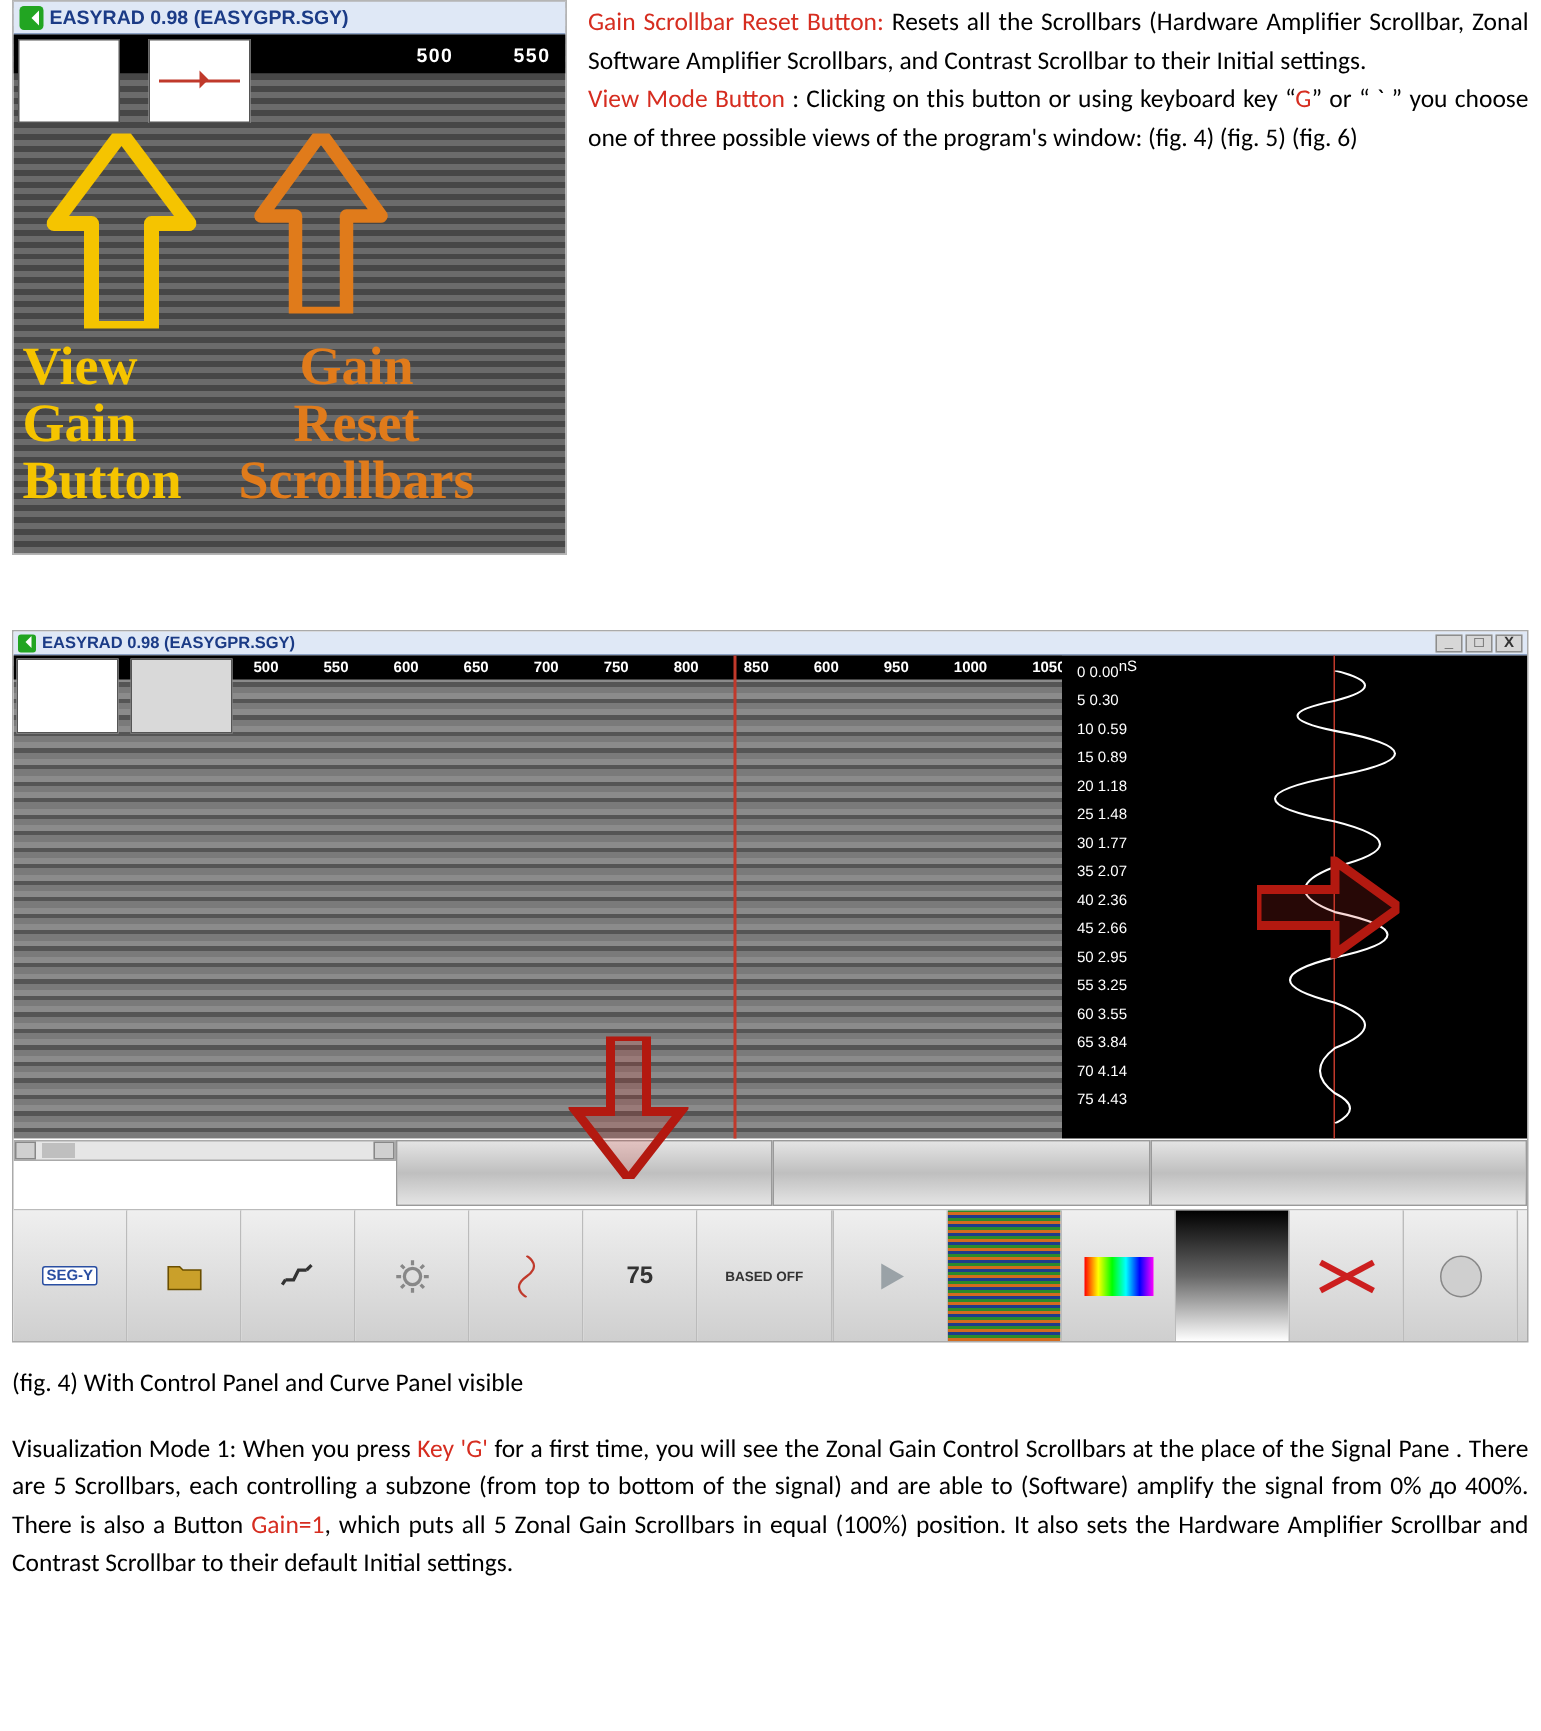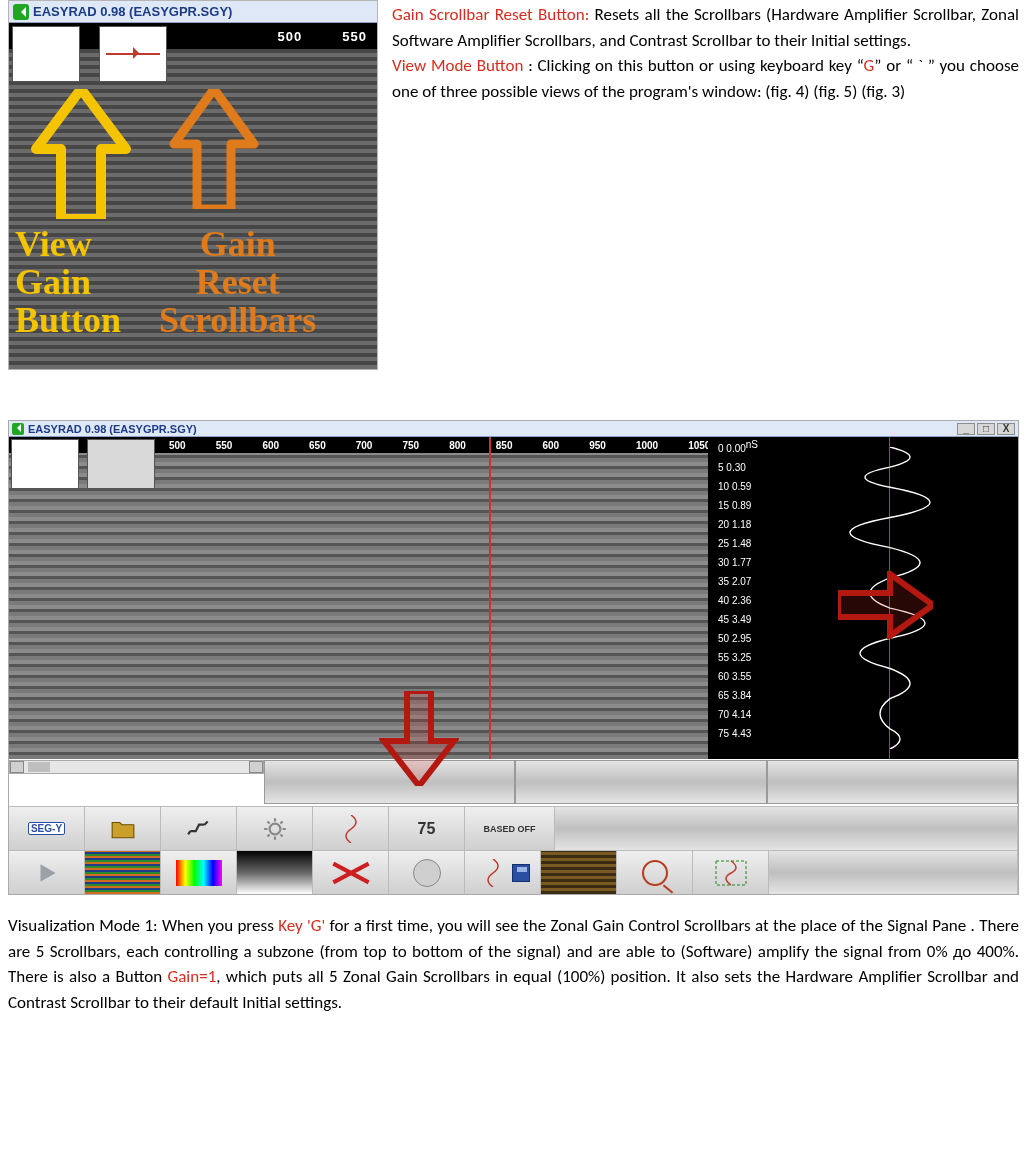--- a/index.html
+++ b/index.html
@@ -138,21 +138,21 @@
   .fig4 .hscroll .grip{width:22px;height:10px;background:#bfbfbf;margin-left:4px;}
   .fig4 .sliders{
     position:absolute;left:255px;right:0;bottom:90px;height:44px;display:flex;
   }
   .fig4 .sliders .slot{
     flex:1;height:100%;background:linear-gradient(#e4e4e4,#bfbfbf,#e4e4e4);
     border:1px solid #9a9a9a;
   }
   .fig4 .toolbar{
     position:absolute;left:0;right:0;bottom:0;height:88px;background:#fff;
-    display:flex;flex-direction:column;
+    display:flex;flex-direction:row;
   }
   .fig4 .toolrow{
     flex:1;display:flex;border-top:1px solid #bbb;
   }
   .fig4 .tool{
     flex:0 0 76px;height:100%;border-right:1px solid #bbb;
     background:linear-gradient(#efefef,#cfcfcf);
     display:flex;align-items:center;justify-content:center;
     font:bold 10px Arial;color:#333;overflow:hidden;position:relative;
   }
@@ -219,21 +219,21 @@
         <div>Gain</div>
         <div>Reset</div>
         <div>Scrollbars</div>
       </div>
     </div>
 
     <div class="top-para">
       <span class="redb">Gain Scrollbar Reset Button:</span>
       <span> Resets all the Scrollbars (Hardware Amplifier Scrollbar, Zonal Software Amplifier Scrollbars, and Contrast Scrollbar to their Initial settings.</span><br>
       <span class="redb">View Mode Button</span>
-      <span>:  Clicking on this button or using keyboard key “</span><span class="redb">G</span><span>” or “ ` ” you choose one of three possible views of the program's window: (fig. 4) (fig. 5) (fig. 3)</span>
+      <span>:  Clicking on this button or using keyboard key “</span><span class="redb">G</span><span>” or “ ` ” you choose one of three possible views of the program's window: (fig. 4) (fig. 5) (fig. 6)</span>
     </div>
   </div>
 
   <div class="fig4">
 
     <div class="titlebar">
       <div class="lft">
         <span class="back-ico"></span>
         <span>EASYRAD 0.98 (EASYGPR.SGY)</span>
       </div>
@@ -270,21 +270,21 @@
       <div class="ticks">
         <span>0 0.00</span>
           <span>5 0.30</span>
         <span>10 0.59</span>
           <span>15 0.89</span>
         <span>20 1.18</span>
           <span>25 1.48</span>
         <span>30 1.77</span>
           <span>35 2.07</span>
         <span>40 2.36</span>
-          <span>45 3.49</span>
+          <span>45 2.66</span>
         <span>50 2.95</span>
           <span>55 3.25</span>
         <span>60 3.55</span>
           <span>65 3.84</span>
         <span>70 4.14</span>
           <span>75 4.43</span>
       </div>
       <div class="vred"></div>
       <div class="wave">
         <svg viewBox="0 0 220 300" preserveAspectRatio="none">
@@ -384,18 +384,19 @@
         <path d="M28 0 H52 V50 H75 L40 95 L5 50 H28 Z" fill="#d62d20" fill-opacity="0.18" stroke="#b31910" stroke-width="6" stroke-linejoin="miter"></path>
       </svg>
     </div>
     <div class="overlay-arrow" style="right:85px;top:150px">
       <svg width="95" height="68" viewBox="0 0 95 68">
         <path d="M0 22 H52 V3 L95 34 L52 65 V46 H0 Z" fill="#d62d20" fill-opacity="0.18" stroke="#b31910" stroke-width="6" stroke-linejoin="miter"></path>
       </svg>
     </div>
   </div>
 
+  <div class="caption">(fig. 4) With Control Panel and Curve Panel visible</div>
 
   <div class="para2">
     <span>Visualization Mode 1: When you press </span><span class="redb">Key 'G'</span><span> for a first time, you will see the Zonal Gain Control Scrollbars at the place of the Signal Pane . There are 5 Scrollbars, each controlling a subzone (from top to bottom of the signal) and are able to (Software) amplify the signal from 0% до 400%. There is also a Button </span><span class="redb">Gain=1</span><span>, which puts all 5 Zonal Gain Scrollbars in equal (100%) position. It also sets the Hardware Amplifier Scrollbar and Contrast Scrollbar to their default Initial settings.</span>
   </div>
 
 </div>
 
 </body></html>

